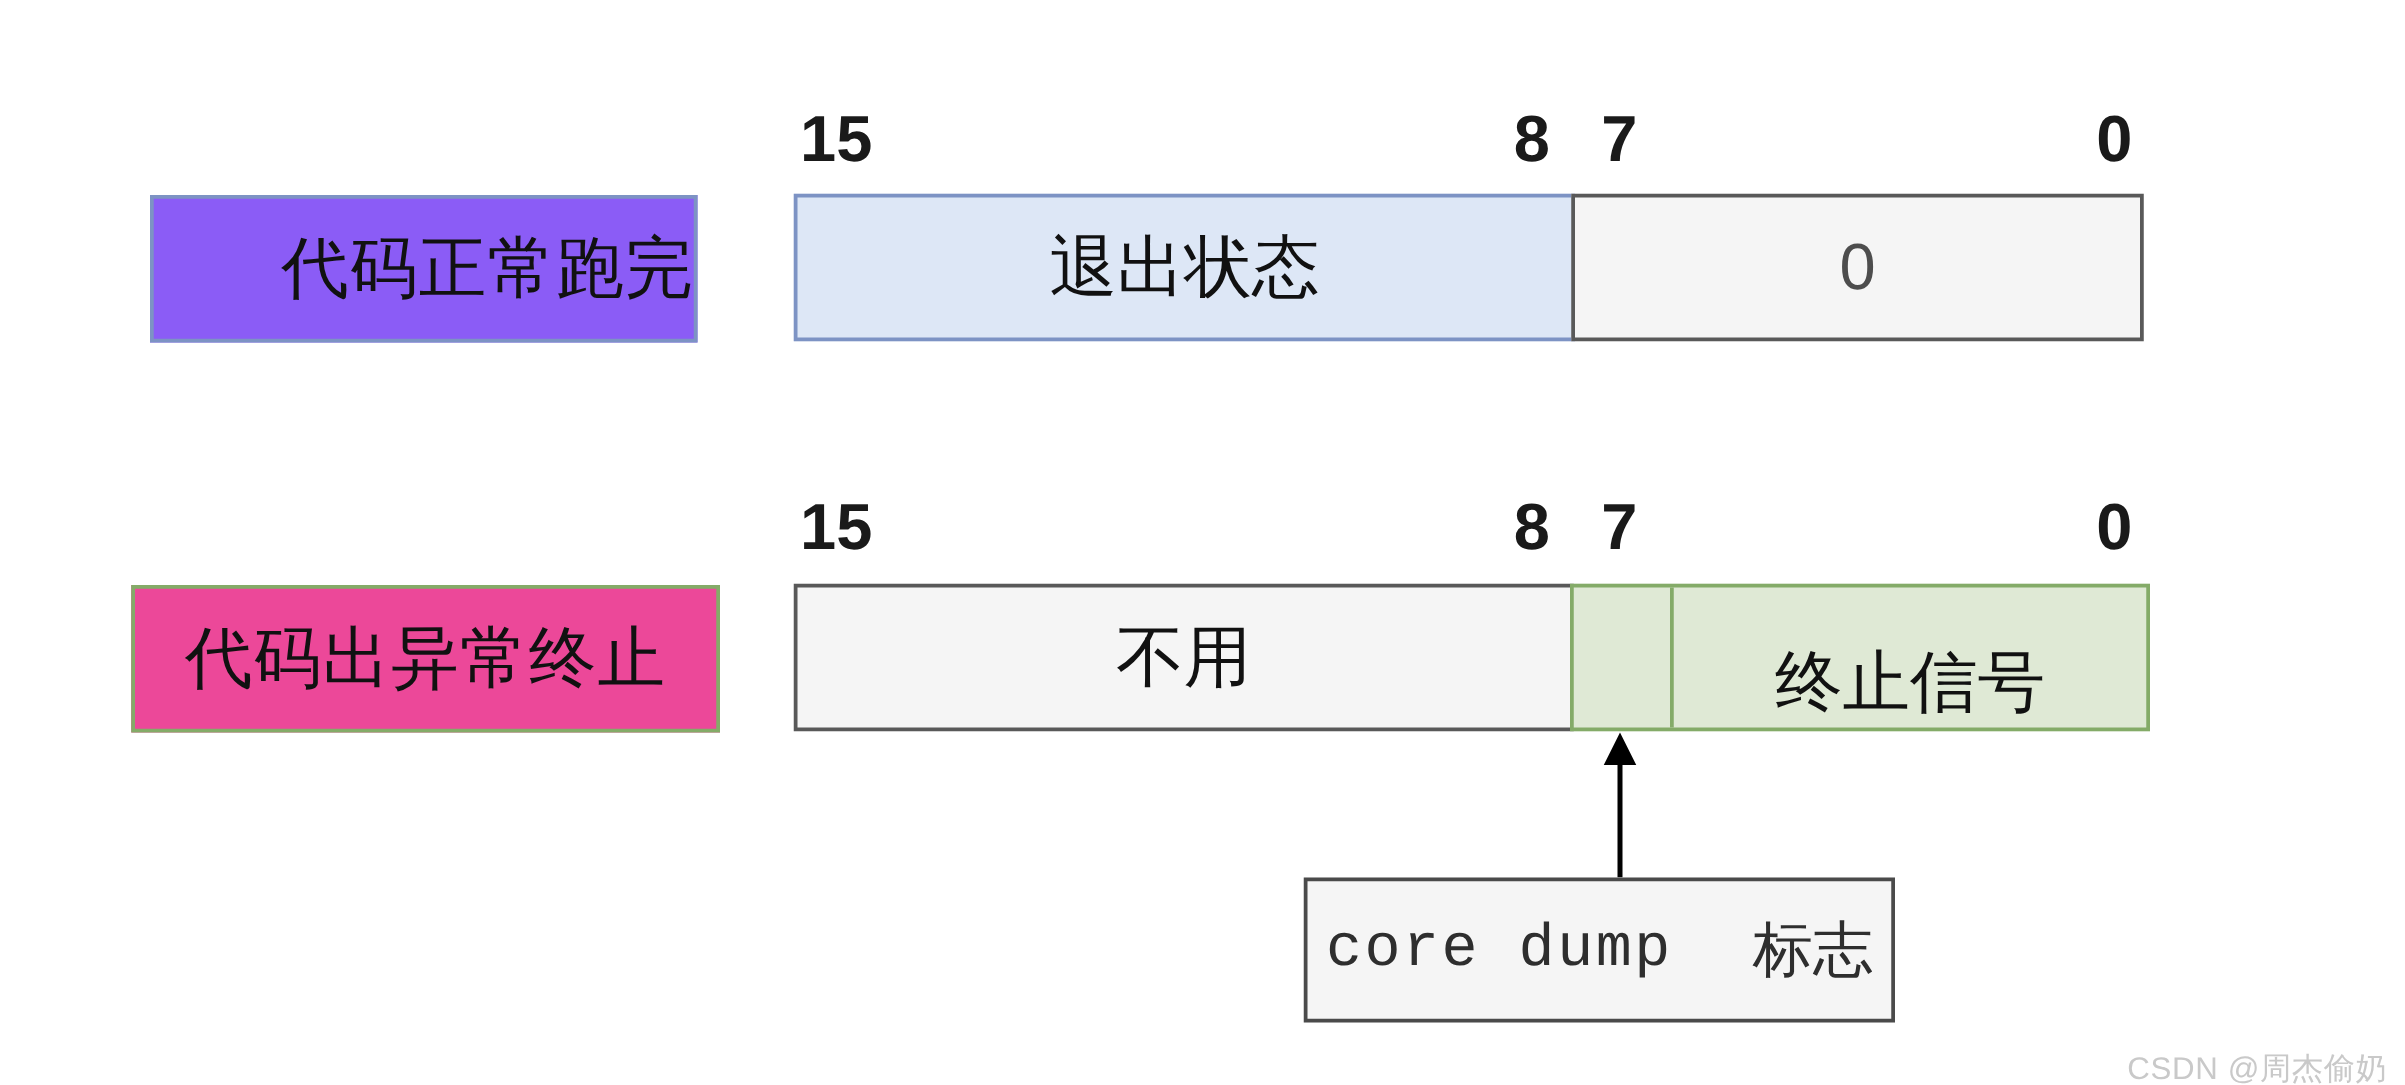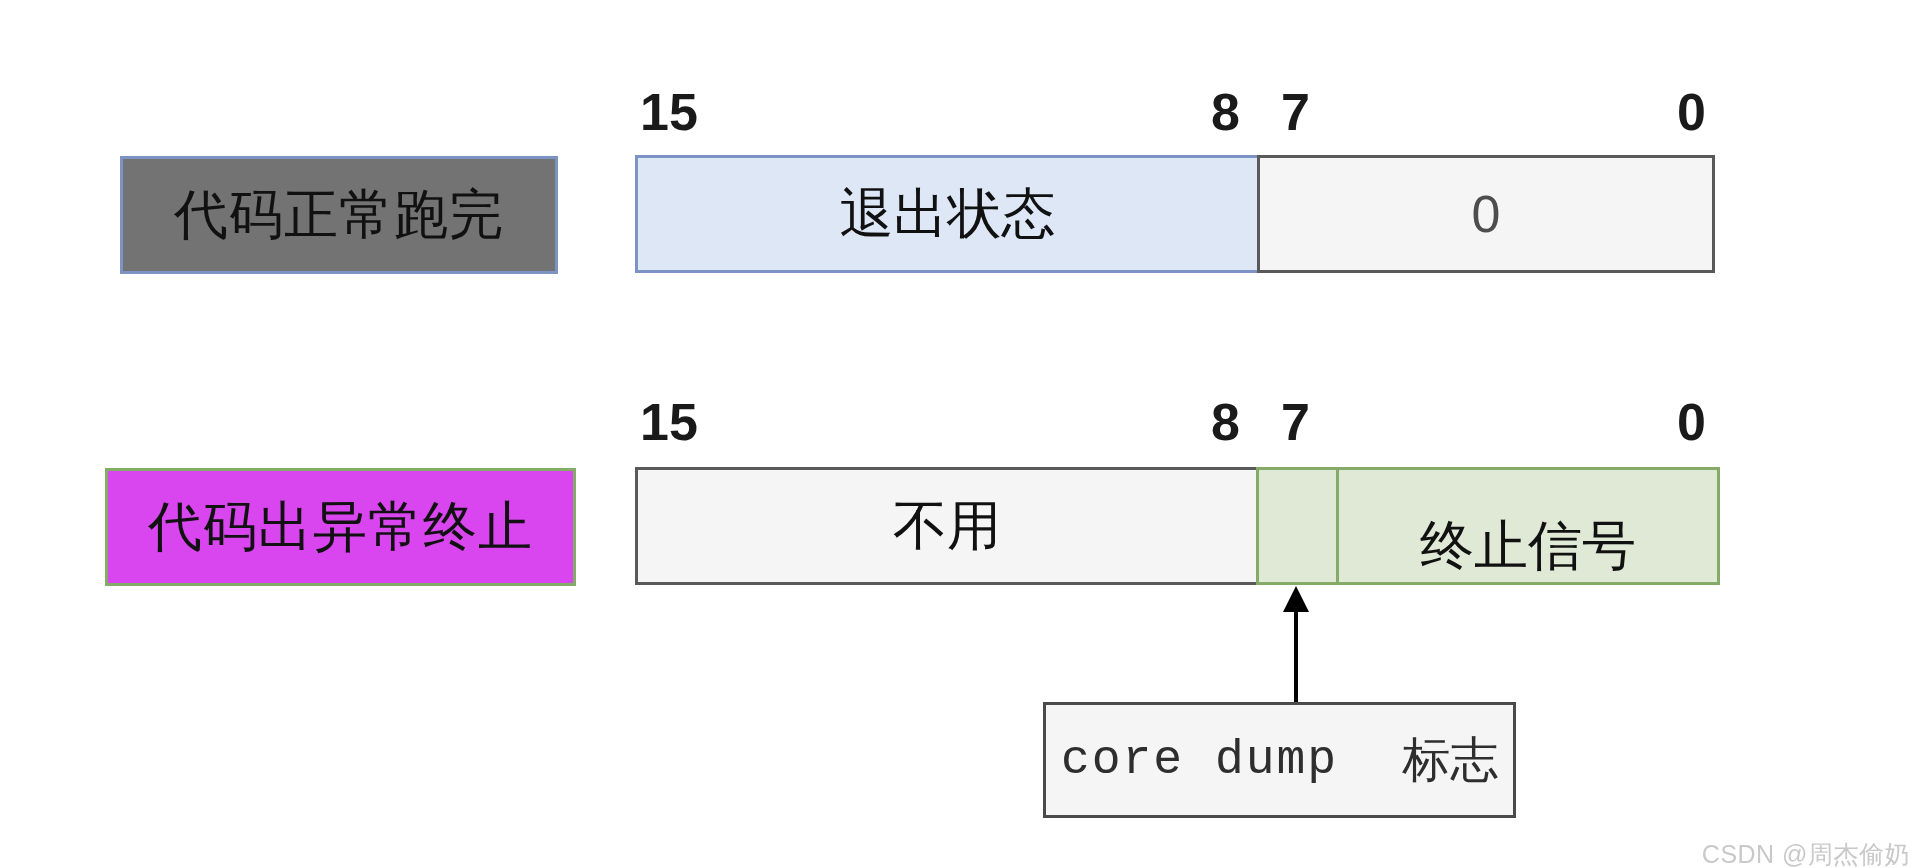--- a/index.html
+++ b/index.html
@@ -6,22 +6,22 @@
   .canvas{
     position:relative;width:1924px;height:868px;background:#ffffff;
     font-family:"Liberation Sans",sans-serif;overflow:hidden;
   }
   
   .lblbox{
     position:absolute;display:flex;align-items:center;justify-content:center;
     box-sizing:border-box;font-size:54px;font-weight:500;color:#111;
     letter-spacing:1px;
   }
-  .lbl-blue{background:#737373;border:3px solid #7d93c4;}
-  .lbl-green{background:#d946ef;border:3px solid #84ab68;}
+  .lbl-blue{background:#8b5cf6;border:3px solid #7d93c4;justify-content:flex-end;}
+  .lbl-green{background:#ec4899;border:3px solid #84ab68;}
 
   
   .cell{
     position:absolute;display:flex;align-items:center;justify-content:center;
     box-sizing:border-box;font-size:54px;font-weight:500;color:#111;
   }
   .cell-blue{background:#dde7f6;border:3px solid #7d93c4;}
   .cell-gray{background:#f5f5f5;border:3px solid #595959;}
   .cell-gray.zero{font-size:52px;font-weight:400;color:#4d4d4d;}
   .greenfield{

